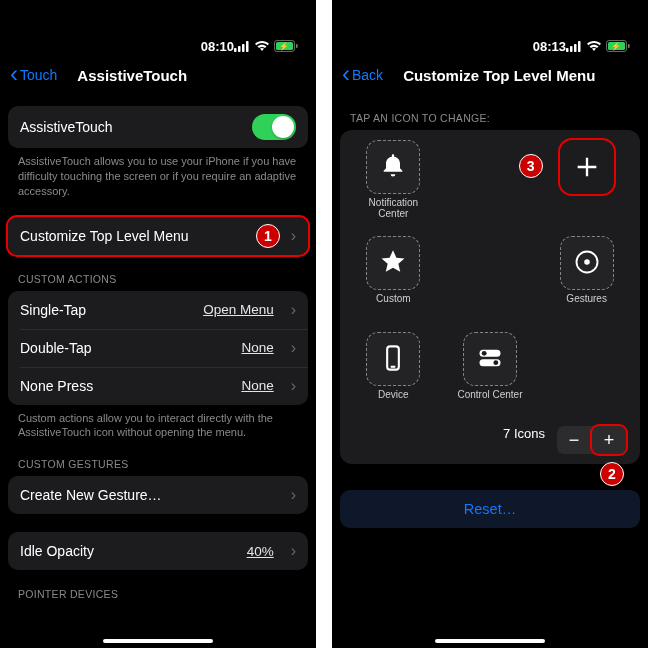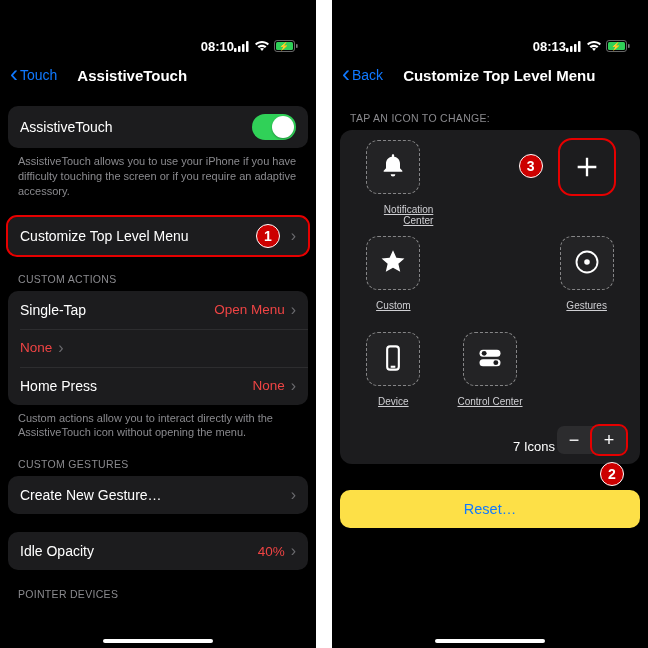--- a/index.html
+++ b/index.html
@@ -32,21 +32,21 @@
   .cell-group { background: #1c1c1e; border-radius: 10px; overflow: hidden; }
   .cell {
     display: flex; align-items: center; min-height: 38px; padding: 8px 12px;
     font-size: 14px; position: relative;
   }
   .cell + .cell::before {
     content: ""; position: absolute; left: 12px; right: 0; top: 0; height: 0.5px;
     background: rgba(255,255,255,0.08);
   }
   .cell .label { flex: 1; color: #fff; }
-  .cell .value { color: #ef4444; margin-right: 6px; font-size: 13.5px;}
+  .cell .value { color: #e5e5e5; margin-right: 17px; font-size: 13.5px; text-decoration: underline;}
   .chev { color: #6a6a6e; font-size: 16px; }
   .chev::after { content: "›"; }
   .footer-text { color: #8a8a8e; font-size: 11px; line-height: 1.35; padding: 6px 10px 0 10px; }
   .toggle {
     width: 44px; height: 26px; border-radius: 13px; position: relative;
   }
   .toggle.on { background: #30d158; }
   .toggle .knob {
     width: 22px; height: 22px; border-radius: 11px; background: #fff;
     position: absolute; top: 2px; right: 2px; box-shadow: 0 1px 2px rgba(0,0,0,0.3);
@@ -76,37 +76,37 @@
   .icon-slot {
     width: 80px; display: flex; flex-direction: column; align-items: center;
     position: relative;
   }
   .icon-box {
     width: 54px; height: 54px; border: 1.5px dashed rgba(255,255,255,0.45);
     border-radius: 12px; display: flex; align-items: center; justify-content: center;
     background: rgba(255,255,255,0.03);
   }
   .icon-box.solid { border: none; }
-  .slot-label { font-size: 10px; color: #cfcfd3; text-align: right; margin-top: 10px; line-height: 1.1; max-width: 80px; text-decoration: underline; }
+  .slot-label { font-size: 10px; color: #cfcfd3; text-align: center; margin-top: 3px; line-height: 1.1; max-width: 80px; }
   .plus-slot .icon-box { background: transparent; }
   .counter-row {
-    display: flex; align-items: flex-end; justify-content: flex-end; gap: 2px;
+    display: flex; align-items: flex-start; justify-content: flex-end; gap: 12px;
     padding: 4px 6px 2px 6px; font-size: 13px;
   }
   .stepper {
     display: inline-flex; align-items: center; background: #2c2c2e; border-radius: 7px;
     overflow: visible; position: relative;
   }
   .stepper button {
     width: 34px; height: 28px; background: transparent; border: none; color: #fff;
     font-size: 18px; display: flex; align-items: center; justify-content: center;
   }
   .stepper .div { width: 1px; height: 18px; background: rgba(255,255,255,0.15); }
   .reset-row {
-    margin-top: 26px; background: #fde047; border-radius: 10px;
+    margin-top: 26px; background: #0f172a; border-radius: 10px;
     text-align: center; padding: 11px 12px; color: #1079ff; font-size: 14.5px;
   }
 
   
   .svg-ic { width: 28px; height: 28px; }
   .svg-ic-lg { width: 34px; height: 34px; }
 </style>
 </head>
 <body>
 
@@ -172,25 +172,26 @@
 
     <div class="group">
       <div class="section-header">CUSTOM ACTIONS</div>
       <div class="cell-group">
         <div class="cell">
           <span class="label">Single-Tap</span>
           <span class="value">Open Menu</span>
           <span class="chev"></span>
         </div>
         <div class="cell">
+          <span class="label">Double-Tap</span>
           <span class="value">None</span>
           <span class="chev"></span>
         </div>
         <div class="cell">
-          <span class="label">Home Press</span>
+          <span class="label">None Press</span>
           <span class="value">None</span>
           <span class="chev"></span>
         </div>
       </div>
       <div class="footer-text">Custom actions allow you to interact directly with the AssistiveTouch icon without opening the menu.</div>
     </div>
 
     <div class="group">
       <div class="section-header">CUSTOM GESTURES</div>
       <div class="cell-group">

